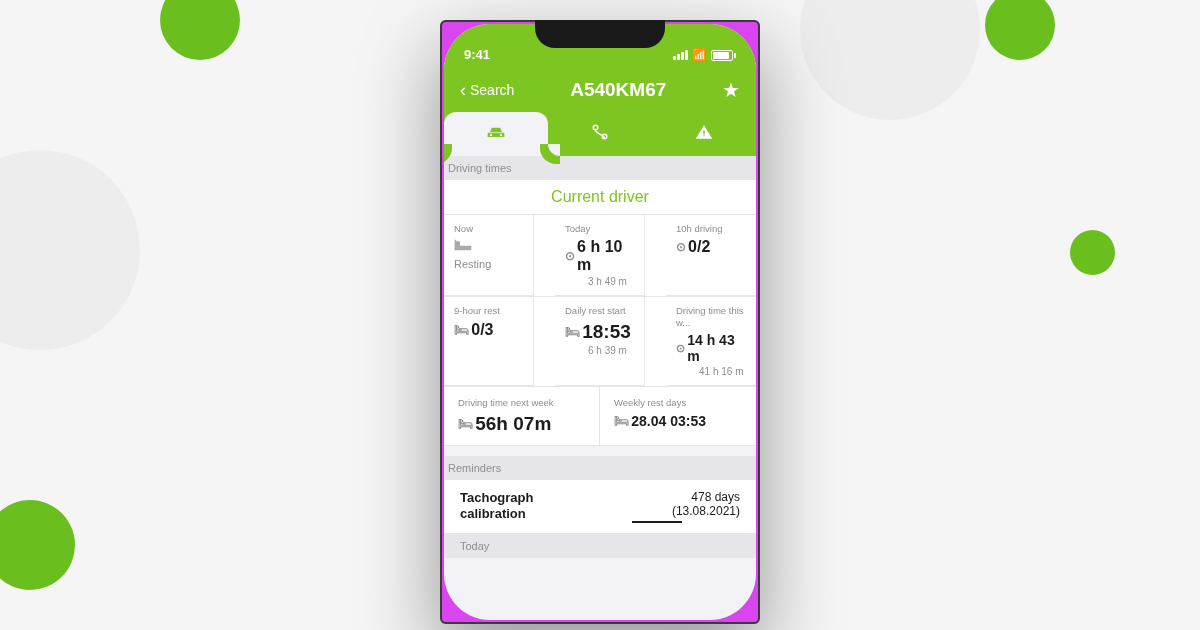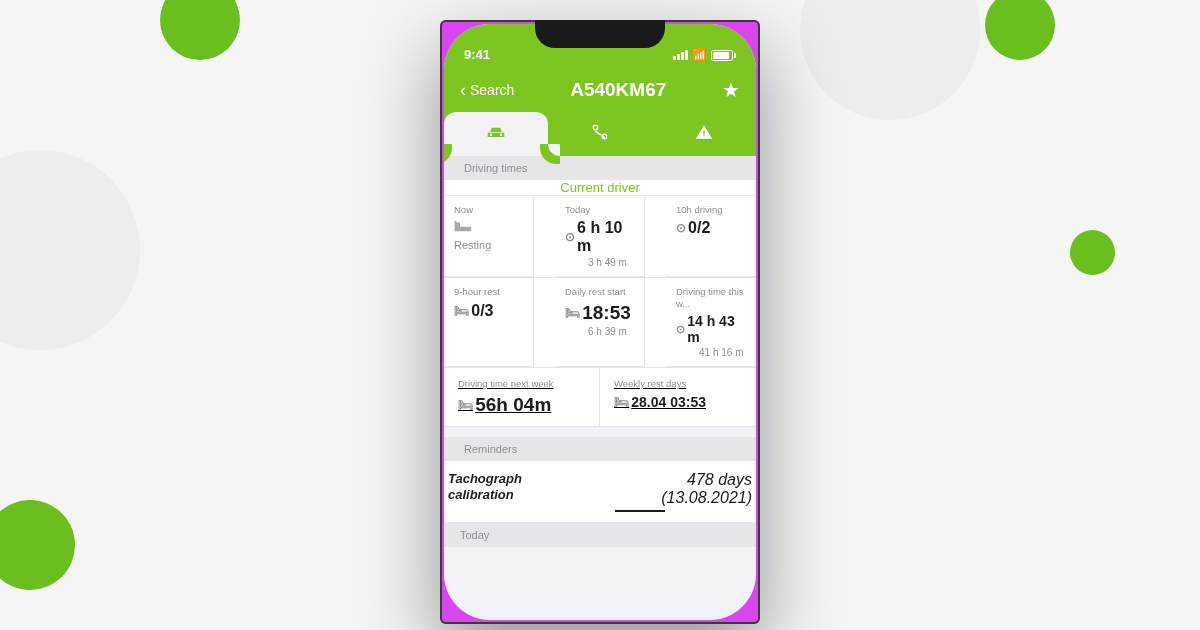--- a/index.html
+++ b/index.html
@@ -241,30 +241,31 @@
 
     
     .content-area {
       background: #f2f2f7;
       flex: 1;
       overflow-y: auto;
     }
 
     .section-header {
       background: #e5e5ea;
-      padding: 6px 20px;
+      padding: 6px 4px;
       font-size: 11px;
       color: #8e8e93;
       text-transform: none;
       letter-spacing: 0;
     }
 
     .current-driver-label {
       text-align: center;
-      font-size: 13px;
+      padding: 8px;
+      font-size: 16px;
       font-weight: 500;
       color: #7DC520;
       background: white;
     }
 
     
     .cards-grid {
       background: white;
       display: grid;
       grid-template-columns: 1fr 1fr 1fr;
@@ -322,52 +323,50 @@
       display: grid;
       grid-template-columns: 1fr 1fr;
       border-top: 1px solid #e5e5ea;
       margin-top: 0;
     }
 
     .card-2col {
       padding: 10px 14px;
       border-right: 1px solid #e5e5ea;
       border-bottom: 1px solid #e5e5ea;
-      text-decoration: underline;
     }
 
     .card-2col:nth-child(2n) {
       border-right: none;
     }
 
     
     .reminders-section {
       margin-top: 10px;
     }
 
     .reminder-item {
       background: white;
-      padding: 10px 4px;
+      padding: 10px 16px;
       border-bottom: 1px solid #e5e5ea;
       display: flex;
       justify-content: space-between;
-      align-items: flex-start;
-      font-style: italic;
+      align-items: center;
     }
 
     .reminder-label {
       font-size: 13px;
       font-weight: 600;
       color: #1c1c1e;
       max-width: 140px;
       line-height: 1.3;
     }
 
     .reminder-value {
-      font-size: 16px;
+      font-size: 12px;
       color: #1c1c1e;
       text-align: right;
       margin-left: 44px;
     }
 
     .reminder-bar {
       height: 2px;
       background: #1c1c1e;
       width: 50px;
       margin-top: 3px;
@@ -533,21 +532,21 @@
             <div class="card-sub">41 h 16 m</div>
           </div>
         </div>
 
         <div class="cards-grid-2">
 
           <div class="card-2col">
             <div class="card-label">Driving time next week</div>
             <div class="card-value large">
               <span style="color:#8e8e93; font-size:12px;">🛏</span>
-              <span>56h 04m</span>
+              <span>56h 07m</span>
             </div>
           </div>
 
           <div class="card-2col">
             <div class="card-label">Weekly rest days</div>
             <div class="card-value" style="font-size:14px;">
               <span style="color:#8e8e93; font-size:12px;">🛏</span>
               <span>28.04 03:53</span>
             </div>
           </div>

